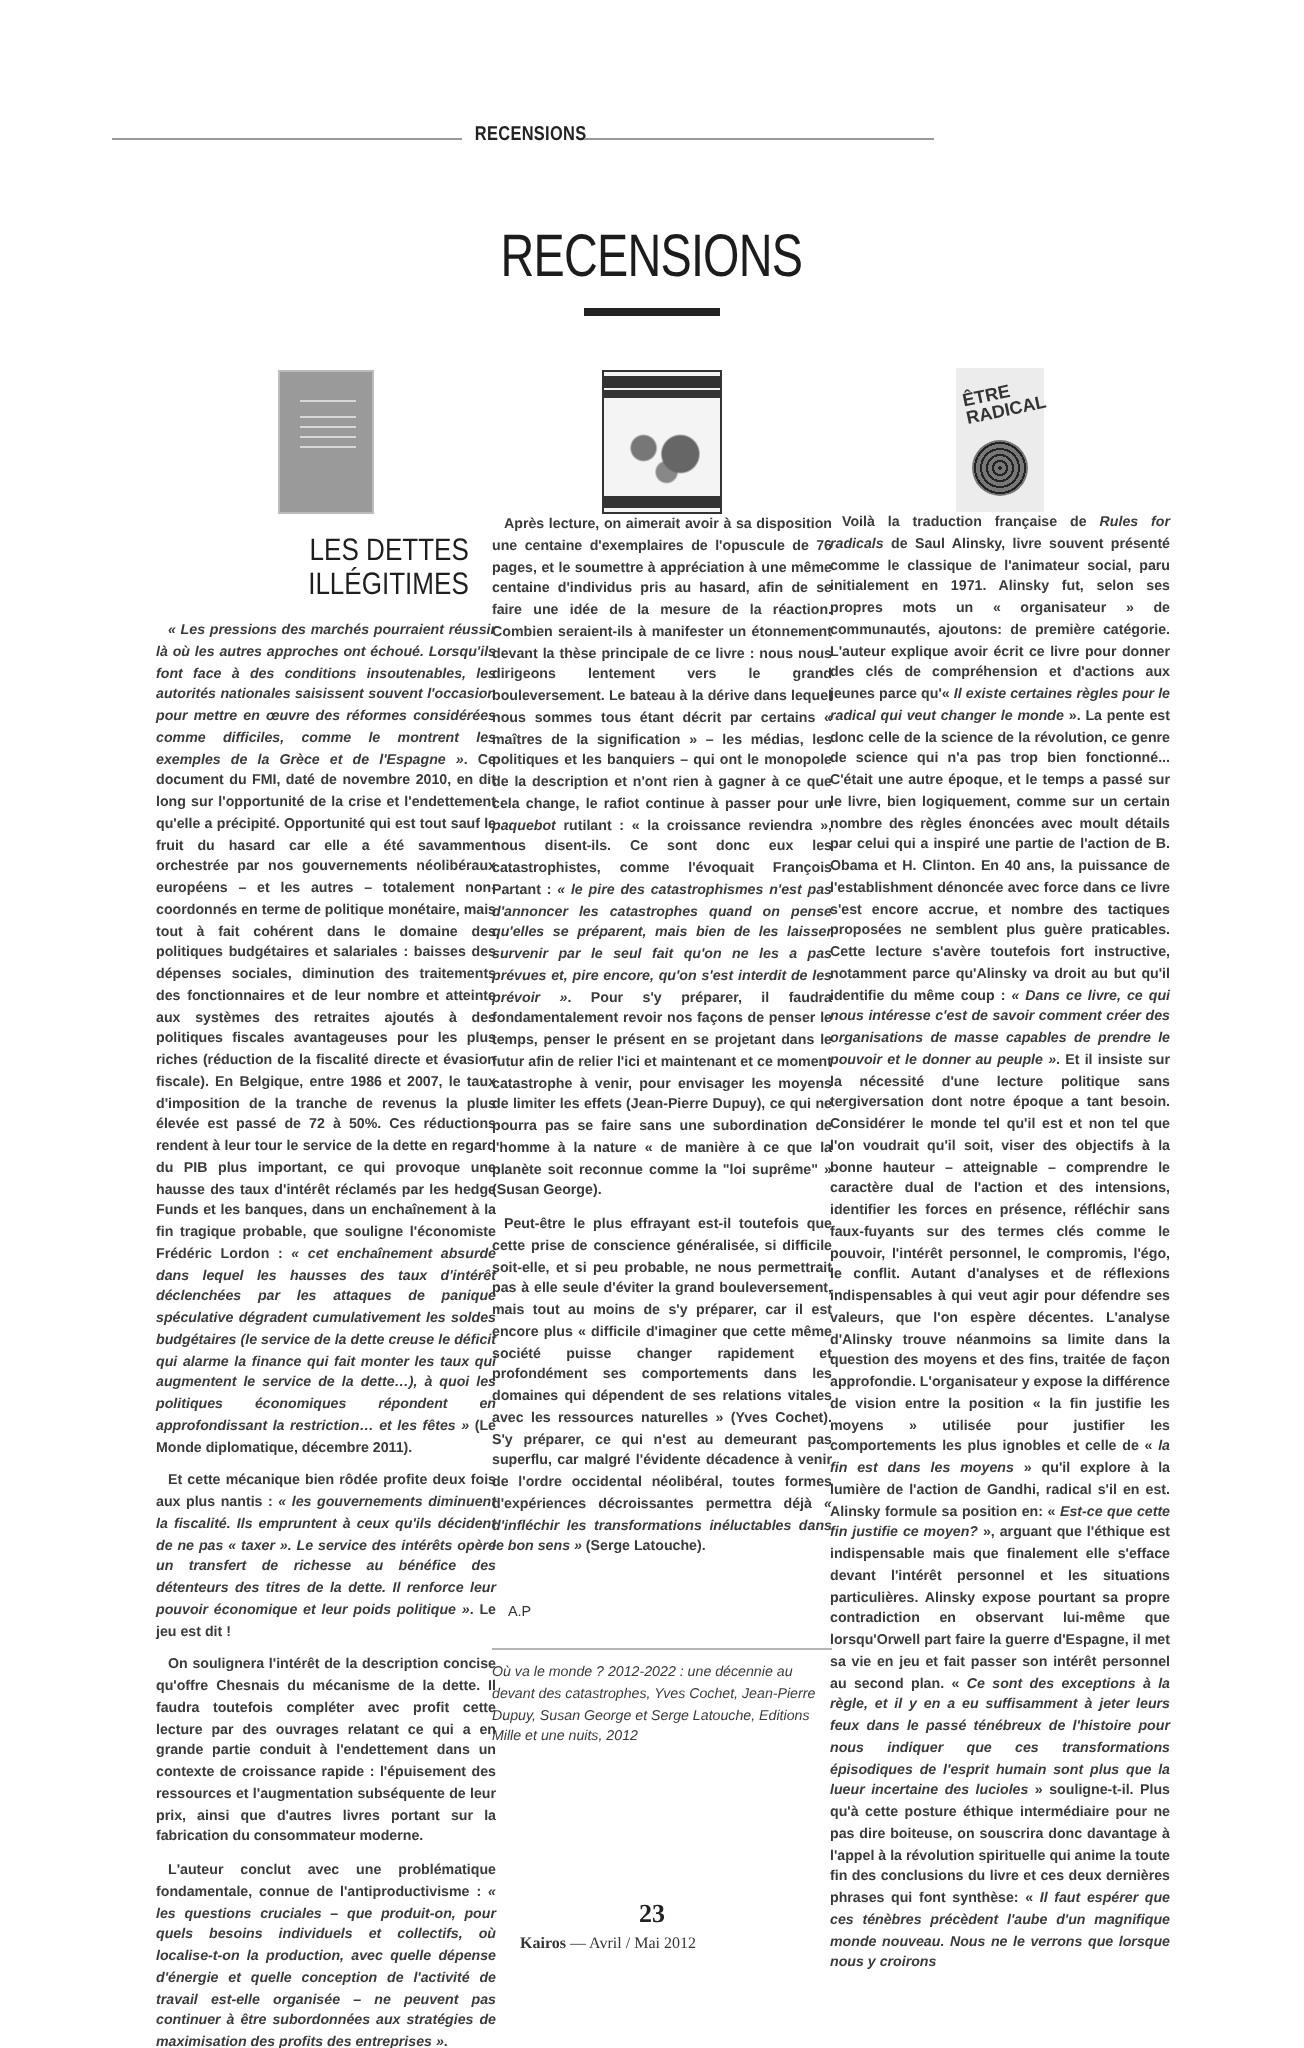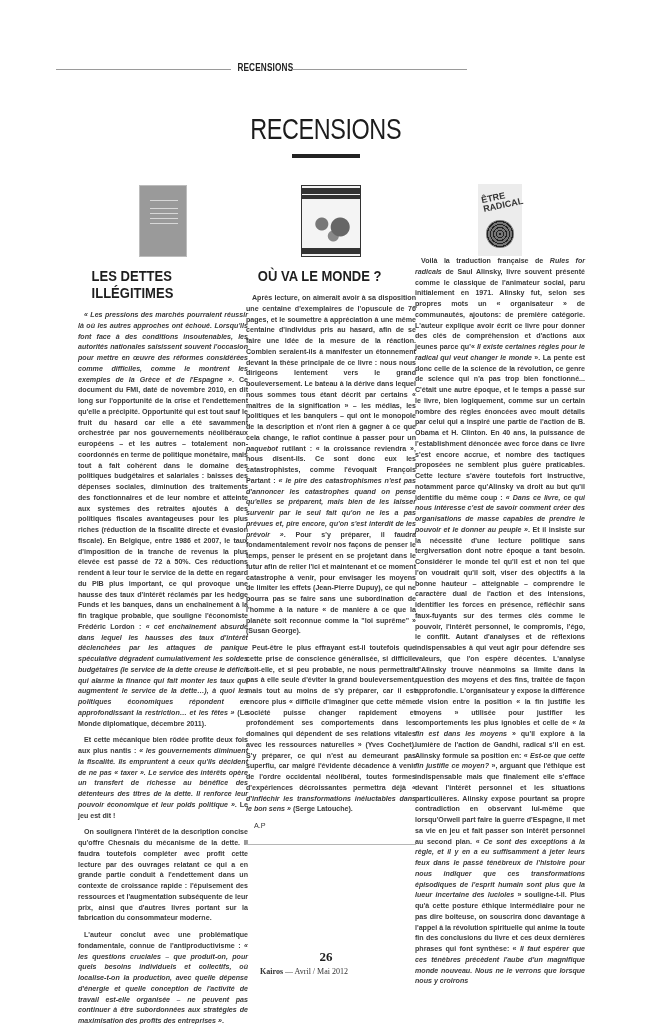--- a/index.html
+++ b/index.html
@@ -18,26 +18,26 @@
   .c3 { left:415px; }
   .cover { display:block; margin:0 auto; }
   .cov1 { width:46px; height:70px; background:#9a9a9a; border:1px solid #bcbcbc; margin-top:3px; position:relative; }
   .cov1 i { position:absolute; left:10px; right:8px; height:1px; background:#d8d8d8; }
   .cov2 { width:58px; height:70px; background:#f4f4f4; border:1px solid #333; position:relative; margin-top:3px; }
   .cov2 .band { position:absolute; left:0; right:0; height:6px; background:#333; }
   .cov2 .map { position:absolute; left:6px; right:6px; top:26px; height:30px; background:radial-gradient(circle at 30% 40%, #777 0 6px, transparent 7px), radial-gradient(circle at 70% 50%, #666 0 9px, transparent 10px), radial-gradient(circle at 55% 80%, #888 0 5px, transparent 6px); }
   .cov3 { width:44px; height:72px; background:#ececec; position:relative; margin-top:2px; }
   .cov3 .t { position:absolute; top:8px; left:4px; font-size:9px; font-weight:bold; line-height:9px; transform:rotate(-12deg); color:#333; }
   .cov3 .ball { position:absolute; left:8px; top:36px; width:28px; height:28px; border-radius:50%; background:repeating-radial-gradient(circle, #222 0 1px, #777 1px 3px); }
-  h2 { margin:10px 0 9px 0; text-align:left; font-size:15.5px; line-height:17px; font-weight:bold; color:#1e1e1e; font-family:"Liberation Sans", sans-serif; }
+  h2 { margin:10px 0 9px 0; text-align:right; font-size:15.5px; line-height:17px; font-weight:normal; color:#1e1e1e; font-family:"Liberation Sans", sans-serif; }
   h2 span { display:inline-block; transform:scaleX(0.84); }
   .body { font-size:7.1px; line-height:10.75px; color:#3a3a3a; text-align:justify; }
   .body p { margin:0 0 6px 0; text-indent:6px;font-weight:bold; }
   .body em { font-style:italic; }
-  .sig { font-size:7.2px; margin:6px 0 0 8px; color:#333; }
+  .sig { font-size:7.2px; margin:22px 0 0 8px; color:#333; }
   .sep { height:1px; background:#b5b5b5; margin:14px 0 6px 0; }
   .ref { font-size:7.1px; line-height:10.75px; font-style:italic; color:#3a3a3a; }
   .pagenum { position:absolute; top:949px; left:0; width:652px; text-align:center; font-size:13px; font-weight:bold; font-family:"Liberation Serif", serif; color:#222; }
   .footer { position:absolute; top:967px; left:0; width:608px; text-align:center; font-size:8px; font-family:"Liberation Serif", serif; color:#333; }
   .footer b { font-weight:bold; }
 </style>
 </head>
 <body>
 
 <div class="runhead">
@@ -69,36 +69,36 @@
   <div class="ref">Les dettes illégitimes, quand les banques font main basse sur les politiques publiques, Chesnais, F., Editions Raisons d'Agir, Paris, 2011</div>
 </div>
 
 <div class="col c2">
   <div class="cover cov2">
     <div class="band" style="top:2px"></div>
     <div class="band" style="top:9px;height:4px"></div>
     <div class="map"></div>
     <div class="band" style="bottom:2px"></div>
   </div>
-  <h2><span>OÙ VA LE MONDE ?</span></h2>
   <div class="body">
       <p><span>Après lecture, on aimerait avoir à sa disposition une centaine d'exemplaires de l'opuscule de 76 pages, et le soumettre à appréciation à une même centaine d'individus pris au hasard, afin de se faire une idée de la mesure de la réaction. Combien seraient-ils à manifester un étonnement devant la thèse principale de ce livre : nous nous dirigeons lentement vers le grand bouleversement. Le bateau à la dérive dans lequel nous sommes tous étant décrit par certains « maîtres de la signification » – les médias, les politiques et les banquiers – qui ont le monopole de la description et n'ont rien à gagner à ce que cela change, le rafiot continue à passer pour un </span><em>paquebot</em><span> rutilant : « la croissance reviendra », nous disent-ils. Ce sont donc eux les catastrophistes, comme l'évoquait François Partant : </span><em>« le pire des catastrophismes n'est pas d'annoncer les catastrophes quand on pense qu'elles se préparent, mais bien de les laisser survenir par le seul fait qu'on ne les a pas prévues et, pire encore, qu'on s'est interdit de les prévoir »</em><span>. Pour s'y préparer, il faudra fondamentalement revoir nos façons de penser le temps, penser le présent en se projetant dans le futur afin de relier l'ici et maintenant et ce moment catastrophe à venir, pour envisager les moyens de limiter les effets (Jean-Pierre Dupuy), ce qui ne pourra pas se faire sans une subordination de l'homme à la nature « de manière à ce que la planète soit reconnue comme la "loi suprême" » (Susan George).</span></p>
       <p><span>Peut-être le plus effrayant est-il toutefois que cette prise de conscience généralisée, si difficile soit-elle, et si peu probable, ne nous permettrait pas à elle seule d'éviter la grand bouleversement, mais tout au moins de s'y préparer, car il est encore plus « difficile d'imaginer que cette même société puisse changer rapidement et profondément ses comportements dans les domaines qui dépendent de ses relations vitales avec les ressources naturelles » (Yves Cochet).   S'y préparer, ce qui n'est au demeurant pas superflu, car malgré l'évidente décadence à venir de l'ordre occidental néolibéral, toutes formes d'expériences décroissantes permettra déjà </span><em>« d'infléchir les transformations inéluctables dans le bon sens »</em><span> (Serge Latouche).</span></p>
     </div>
   <div class="sig">A.P</div>
   <div class="sep"></div>
+  <div class="ref">Où va le monde ? 2012-2022 : une décennie au devant des catastrophes, Yves Cochet, Jean-Pierre Dupuy, Susan George et Serge Latouche, Editions Mille et une nuits, 2012</div>
 </div>
 
 <div class="col c3">
   <div class="cover cov3">
     <div class="t">ÊTRE RADICAL</div>
     <div class="ball"></div>
   </div>
   <div class="body">
       <p><span>Voilà la traduction française de </span><em>Rules for radicals</em><span> de Saul Alinsky, livre souvent présenté comme le classique de l'animateur social, paru initialement en 1971. Alinsky fut, selon ses propres mots un « organisateur » de communautés, ajoutons: de première catégorie. L'auteur explique avoir écrit ce livre pour donner des clés de compréhension et d'actions aux jeunes parce qu'« </span><em>Il existe certaines règles pour le radical qui veut changer le monde</em><span> ». La pente est donc celle de la science de la révolution, ce genre de science qui n'a pas trop bien fonctionné... C'était une autre époque, et le temps a passé sur le livre, bien logiquement, comme sur un certain nombre des règles énoncées avec moult détails par celui qui a inspiré une partie de l'action de B. Obama et H. Clinton. En 40 ans, la puissance de l'establishment dénoncée avec force dans ce livre s'est encore accrue, et nombre des tactiques proposées ne semblent plus guère praticables. Cette lecture s'avère toutefois fort instructive, notamment parce qu'Alinsky va droit au but qu'il identifie du même coup : </span><em>« Dans ce livre, ce qui nous intéresse c'est de savoir comment créer des organisations de masse capables de prendre le pouvoir et le donner au peuple »</em><span>. Et il insiste sur la nécessité d'une lecture politique sans tergiversation dont notre époque a tant besoin. Considérer le monde tel qu'il est et non tel que l'on voudrait qu'il soit, viser des objectifs à la bonne hauteur – atteignable – comprendre le caractère dual de l'action et des intensions, identifier les forces en présence, réfléchir sans faux-fuyants sur des termes clés comme le pouvoir, l'intérêt personnel, le compromis, l'égo, le conflit. Autant d'analyses et de réflexions indispensables à qui veut agir pour défendre ses valeurs, que l'on espère décentes. L'analyse d'Alinsky trouve néanmoins sa limite dans la question des moyens et des fins, traitée de façon approfondie. L'organisateur y expose la différence de vision entre la position « la fin justifie les moyens » utilisée pour justifier les comportements les plus ignobles et celle de « </span><em>la fin est dans les moyens</em><span> » qu'il explore à la lumière de l'action de Gandhi, radical s'il en est. Alinsky formule sa position en: « </span><em>Est-ce que cette fin justifie ce moyen?</em><span> », arguant que l'éthique est indispensable mais que finalement elle s'efface devant l'intérêt personnel et les situations particulières. Alinsky expose pourtant sa propre contradiction en observant lui-même que lorsqu'Orwell part faire la guerre d'Espagne, il met sa vie en jeu et fait passer son intérêt personnel au second plan. « </span><em>Ce sont des exceptions à la règle, et il y en a eu suffisamment à jeter leurs feux dans le passé ténébreux de l'histoire pour nous indiquer que ces transformations épisodiques de l'esprit humain sont plus que la lueur incertaine des lucioles</em><span> » souligne-t-il. Plus qu'à cette posture éthique intermédiaire pour ne pas dire boiteuse, on souscrira donc davantage à l'appel à la révolution spirituelle qui anime la toute fin des conclusions du livre et ces deux dernières phrases qui font synthèse: « </span><em>Il faut espérer que ces ténèbres précèdent l'aube d'un magnifique monde nouveau. Nous ne le verrons que lorsque nous y croirons</em></p>
     </div>
 
 </div>
 
-<div class="pagenum">26</div>
+<div class="pagenum">23</div>
 <div class="footer">
   <b>Kairos</b><span> — Avril / Mai 2012</span>
 </div>
 
 </body></html>

